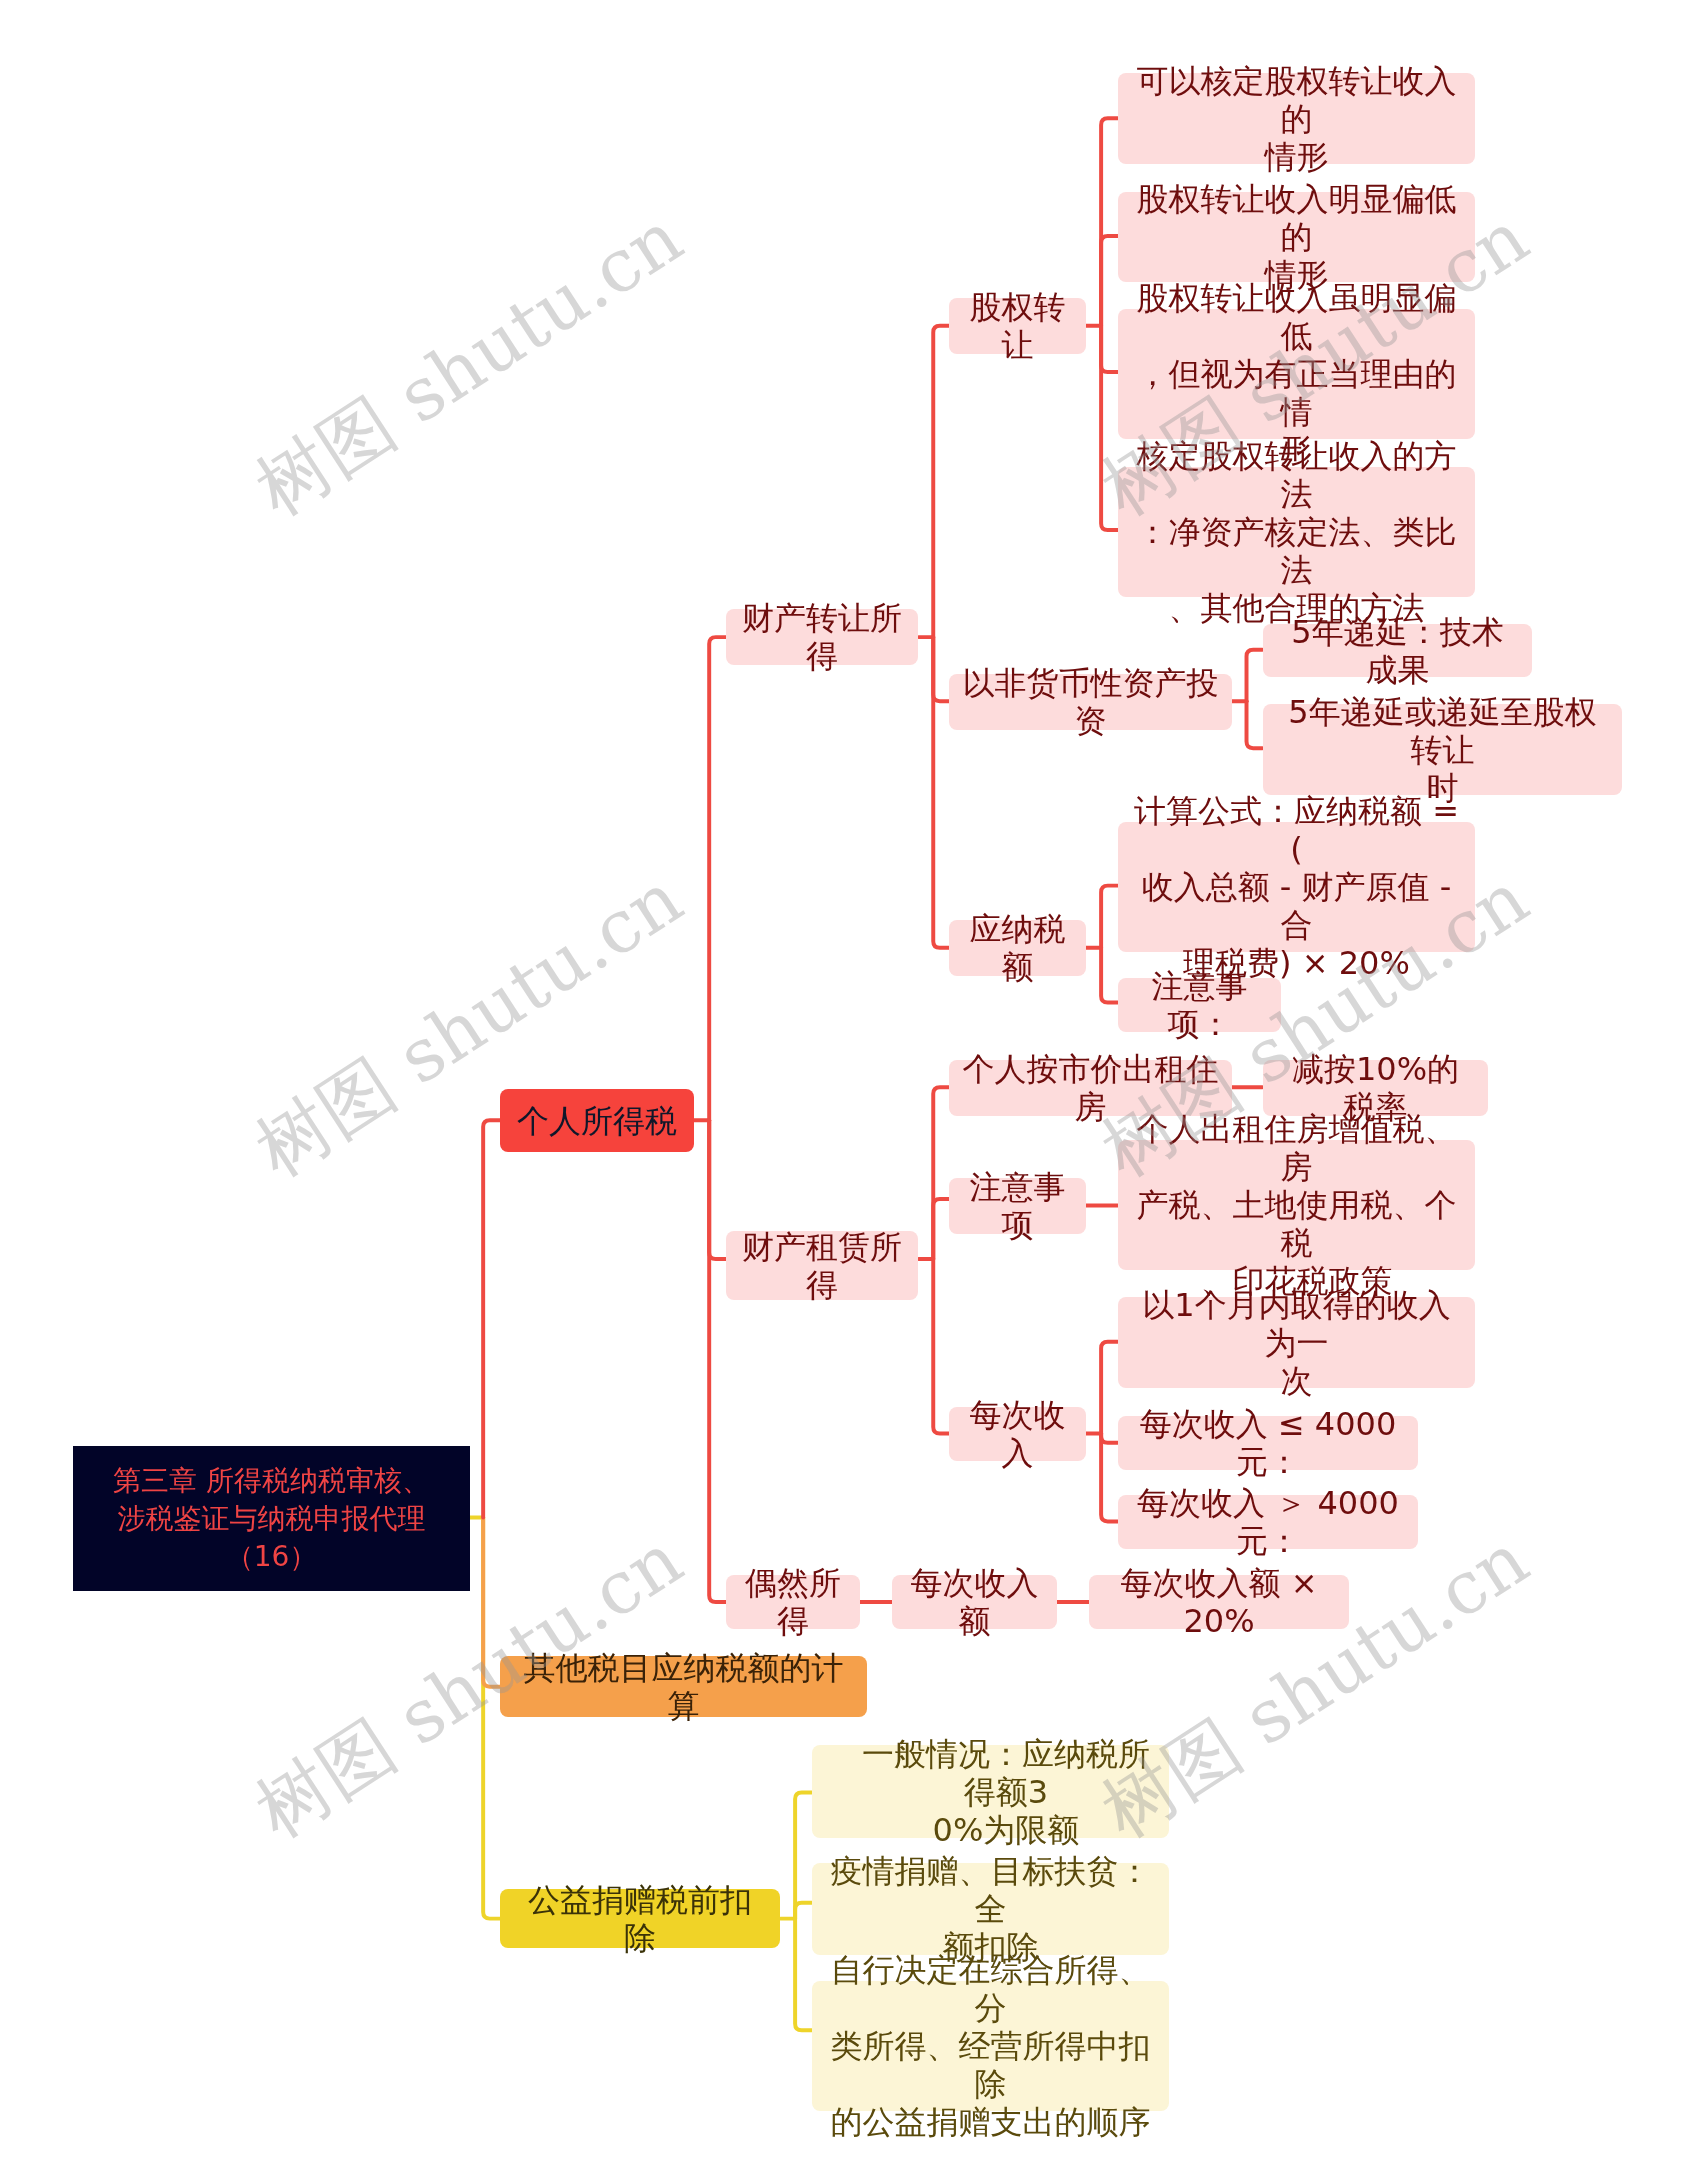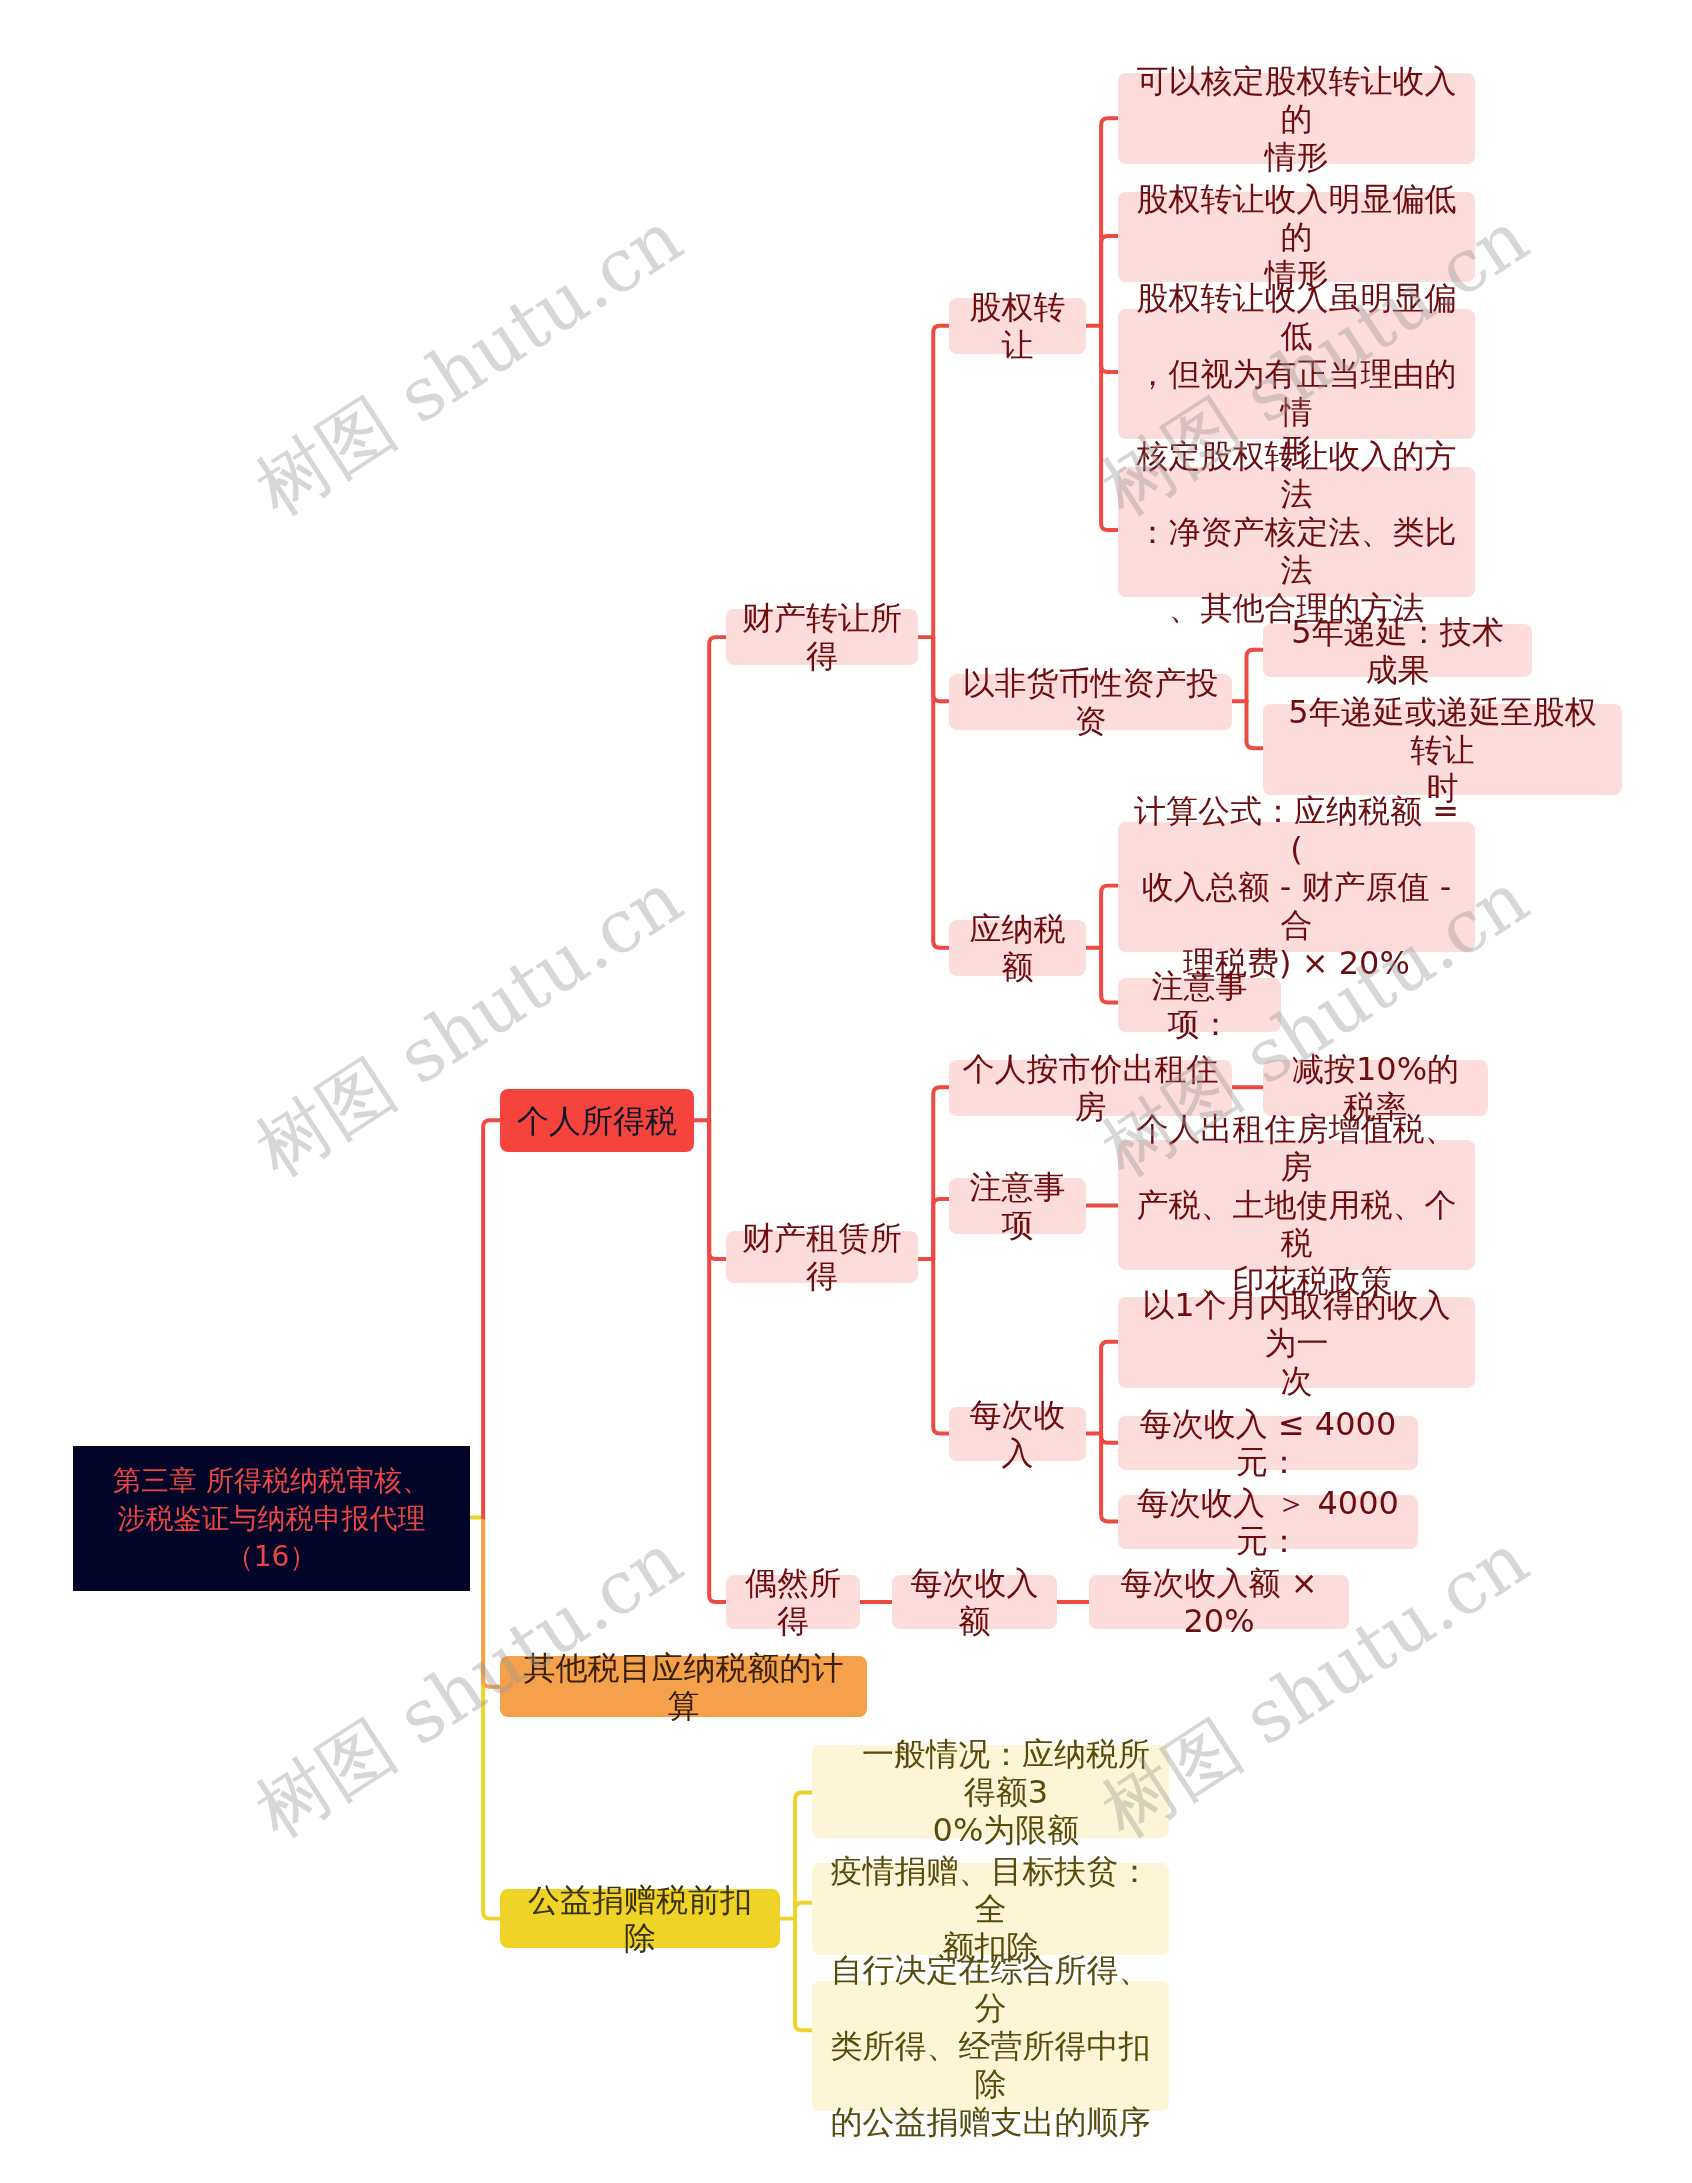--- a/index.html
+++ b/index.html
@@ -96,21 +96,21 @@
   <div class="node l1-orange" style="left:500px; top:1656px; width:367px; height:61px;">
     <span>其他税目应纳税额的计算</span>
   </div>
   <div class="node l1-yellow" style="left:500px; top:1889px; width:280px; height:59px;">
     <span>公益捐赠税前扣除</span>
   </div>
 
   <div class="node pink" style="left:726px; top:609px; width:192px; height:56px;">
     <span>财产转让所得</span>
   </div>
-  <div class="node pink" style="left:726px; top:1231px; width:192px; height:52px;">
+  <div class="node pink" style="left:726px; top:1231px; width:192px; height:69px;">
     <span>财产租赁所得</span>
   </div>
   <div class="node pink" style="left:726px; top:1575px; width:134px; height:54px;">
     <span>偶然所得</span>
   </div>
 
   <div class="node pink" style="left:949px; top:298px; width:137px; height:56px;">
     <span>股权转让</span>
   </div>
   <div class="node pink" style="left:949px; top:674px; width:283px; height:56px;">

